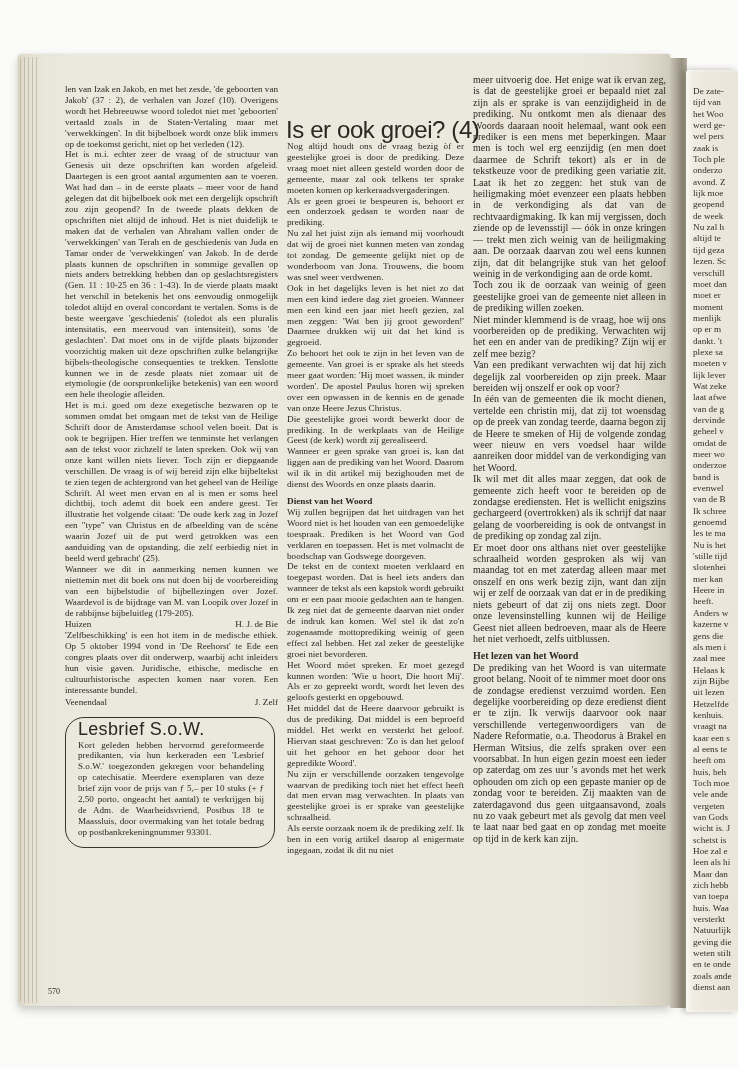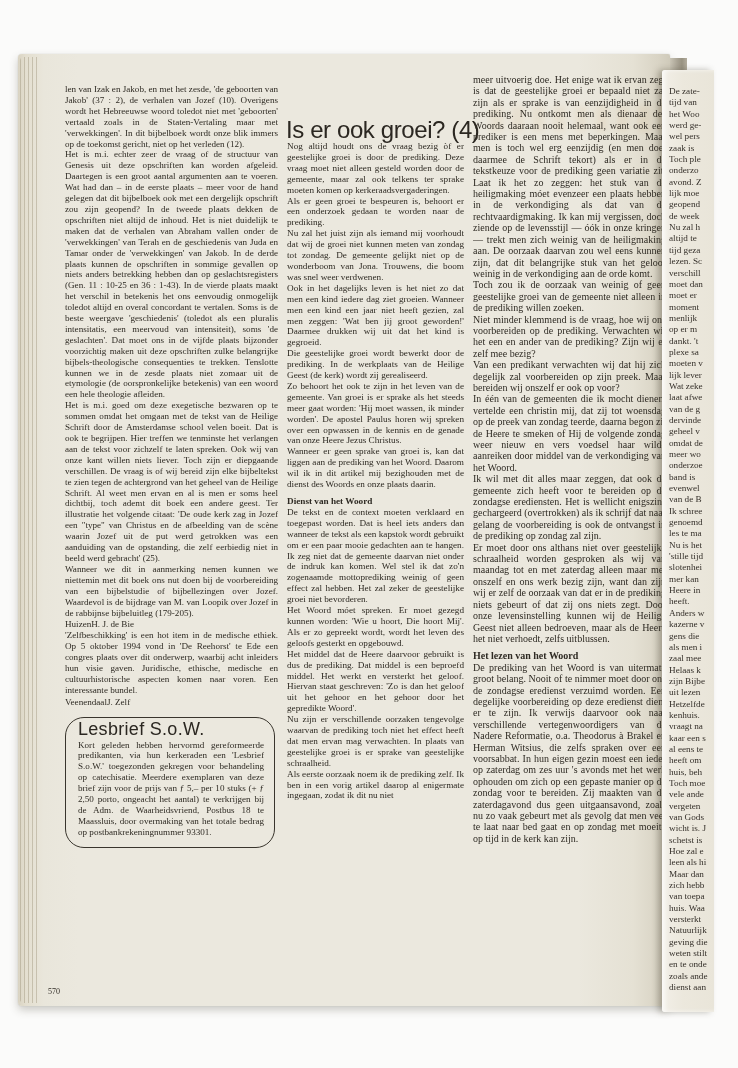--- a/index.html
+++ b/index.html
@@ -38,21 +38,21 @@
   #col1{left:47px;top:30px;width:213px;height:918px;font-size:9.1px;line-height:10.9px;}
   #col2{left:269px;top:87px;width:177px;height:830px;font-size:9.2px;line-height:10.9px;}
   #col3{left:455px;top:20px;width:193px;height:895px;font-size:10px;line-height:11.4px;}
   .article-title{
     position:absolute;left:268px;top:46px;white-space:nowrap;
     font-family:"Liberation Sans", sans-serif;
     font-size:24px;letter-spacing:-0.4px;color:#2b2721;font-weight:400;
   }
   .subhead{font-weight:bold;margin-top:6px !important;}
   .rhead{font-weight:bold;margin:4px 0 0 14px !important;text-align:left;}
-  .sigrow{display:flex;margin-top:1px !important;}
+  .sigrow{display:flex;justify-content:space-between;margin-top:1px !important;}
   
   .lesbrief-box{
     margin-top:9px;margin-right:3px;
     border:1.5px solid #39352d;border-radius:19px;
     padding:6px 10px 9px 12px;
   }
   .lesbrief-title{
     font-family:"Liberation Sans", sans-serif;
     font-size:18px;letter-spacing:.3px;color:#2b2721;
     margin:0 0 5px 0;text-align:left;
@@ -63,21 +63,21 @@
   .pageno{
     position:absolute;left:30px;top:933px;
     font-size:8px;font-weight:normal;color:#2e2a23;
   }
   
   .gutter{
     position:absolute;left:670px;top:58px;width:17px;height:950px;
     background:linear-gradient(to right,#c9c4b5,#a8a293 45%,#989281 70%,#b3ad9e);
   }
   .next-page{
-    position:absolute;left:662px;top:70px;width:52px;height:942px;
+    position:absolute;left:686px;top:70px;width:52px;height:942px;
     background:linear-gradient(to right,#f2efe7,#ece8dd 40%,#e9e5d9);
     box-shadow:inset 3px 0 4px rgba(255,255,255,.7), -4px 0 6px rgba(70,62,45,.35);
     border-radius:3px 0 0 3px;
     overflow:hidden;
   }
   .next-page .frag{
     position:absolute;left:7px;top:16px;width:60px;
     color:#35302a;font-size:9.2px;line-height:11.35px;white-space:nowrap;
   }
   .frag div{overflow:hidden;}
@@ -111,24 +111,25 @@
       <div class="lesbrief-title">Lesbrief S.o.W.</div>
       <div class="lesbrief-body">Kort geleden hebben hervormd gereformeerde predikanten, via hun kerkeraden een 'Lesbrief S.o.W.' toegezonden gekregen voor behandeling op catechisatie. Meerdere exemplaren van deze brief zijn voor de prijs van ƒ 5,– per 10 stuks (+ ƒ 2,50 porto, ongeacht het aantal) te verkrijgen bij de Adm. de Waarheidsvriend, Postbus 18 te Maassluis, door overmaking van het totale bedrag op postbankrekeningnummer 93301.</div>
     </div>
   </div>
 
   <div class="col" id="col2">
       <p class="para">Nog altijd houdt ons de vraag bezig òf er geestelijke groei is door de prediking. Deze vraag moet niet alleen gesteld worden door de gemeente, maar zal ook telkens ter sprake moeten komen op kerkeraadsvergaderingen.</p>
       <p class="para">Als er geen groei te bespeuren is, behoort er een onderzoek gedaan te worden naar de prediking.</p>
       <p class="para">Nu zal het juist zijn als iemand mij voorhoudt dat wij de groei niet kunnen meten van zondag tot zondag. De gemeente gelijkt niet op de wonderboom van Jona. Trouwens, die boom was snel weer verdwenen.</p>
       <p class="para">Ook in het dagelijks leven is het niet zo dat men een kind iedere dag ziet groeien. Wanneer men een kind een jaar niet heeft gezien, zal men zeggen: 'Wat ben jij groot geworden!' Daarmee drukken wij uit dat het kind is gegroeid.</p>
+      <p class="para">Zo behoort het ook te zijn in het leven van de gemeente. Van groei is er sprake als het steeds meer gaat worden: 'Hij moet wassen, ik minder worden'. De apostel Paulus horen wij spreken over een opwassen in de kennis en de genade van onze Heere Jezus Christus.</p>
       <p class="para">Die geestelijke groei wordt bewerkt door de prediking. In de werkplaats van de Heilige Geest (de kerk) wordt zij gerealiseerd.</p>
-      <p class="para">Zo behoort het ook te zijn in het leven van de gemeente. Van groei is er sprake als het steeds meer gaat worden: 'Hij moet wassen, ik minder worden'. De apostel Paulus horen wij spreken over een opwassen in de kennis en de genade van onze Heere Jezus Christus.</p>
       <p class="para">Wanneer er geen sprake van groei is, kan dat liggen aan de prediking van het Woord. Daarom wil ik in dit artikel mij bezighouden met de dienst des Woords en onze plaats daarin.</p>
       <p class="subhead">Dienst van het Woord</p>
+      <p class="para">Wij zullen begrijpen dat het uitdragen van het Woord niet is het houden van een gemoedelijke toespraak. Prediken is het Woord van God verklaren en toepassen. Het is met volmacht de boodschap van Godswege doorgeven.</p>
       <p class="para">De tekst en de context moeten verklaard en toegepast worden. Dat is heel iets anders dan wanneer de tekst als een kapstok wordt gebruikt om er een paar mooie gedachten aan te hangen. Ik zeg niet dat de gemeente daarvan niet onder de indruk kan komen. Wel stel ik dat zo'n zogenaamde mottoprediking weinig of geen effect zal hebben. Het zal zeker de geestelijke groei niet bevorderen.</p>
       <p class="para">Het Woord móet spreken. Er moet gezegd kunnen worden: 'Wie u hoort, Die hoort Mij'. Als er zo gepreekt wordt, wordt het leven des geloofs gesterkt en opgebouwd.</p>
       <p class="para">Het middel dat de Heere daarvoor gebruikt is dus de prediking. Dat middel is een beproefd middel. Het werkt en versterkt het geloof. Hiervan staat geschreven: 'Zo is dan het geloof uit het gehoor en het gehoor door het gepredikte Woord'.</p>
       <p class="para">Nu zijn er verschillende oorzaken tengevolge waarvan de prediking toch niet het effect heeft dat men ervan mag verwachten. In plaats van geestelijke groei is er sprake van geestelijke schraalheid.</p>
       <p class="para">Als eerste oorzaak noem ik de prediking zelf. Ik ben in een vorig artikel daarop al enigermate ingegaan, zodat ik dit nu niet</p>
     </div>
 
   <div class="col" id="col3">
       <p class="para">meer uitvoerig doe. Het enige wat ik ervan zeg, is dat de geestelijke groei er bepaald niet zal zijn als er sprake is van eenzijdigheid in de prediking. Nu ontkomt men als dienaar des Woords daaraan nooit helemaal, want ook een prediker is een mens met beperkingen. Maar men is toch wel erg eenzijdig (en men doet daarmee de Schrift tekort) als er in de tekstkeuze voor de prediking geen variatie zit. Laat ik het zo zeggen: het stuk van de heiligmaking móet evenzeer een plaats hebben in de verkondiging als dat van de rechtvaardigmaking. Ik kan mij vergissen, doch ziende op de levensstijl — óók in onze kringen — trekt men zich weinig van de heiligmaking aan. De oorzaak daarvan zou wel eens kunnen zijn, dat dit belangrijke stuk van het geloof weinig in de verkondiging aan de orde komt.</p>
       <p class="para">Toch zou ik de oorzaak van weinig of geen geestelijke groei van de gemeente niet alleen in de prediking willen zoeken.</p>

